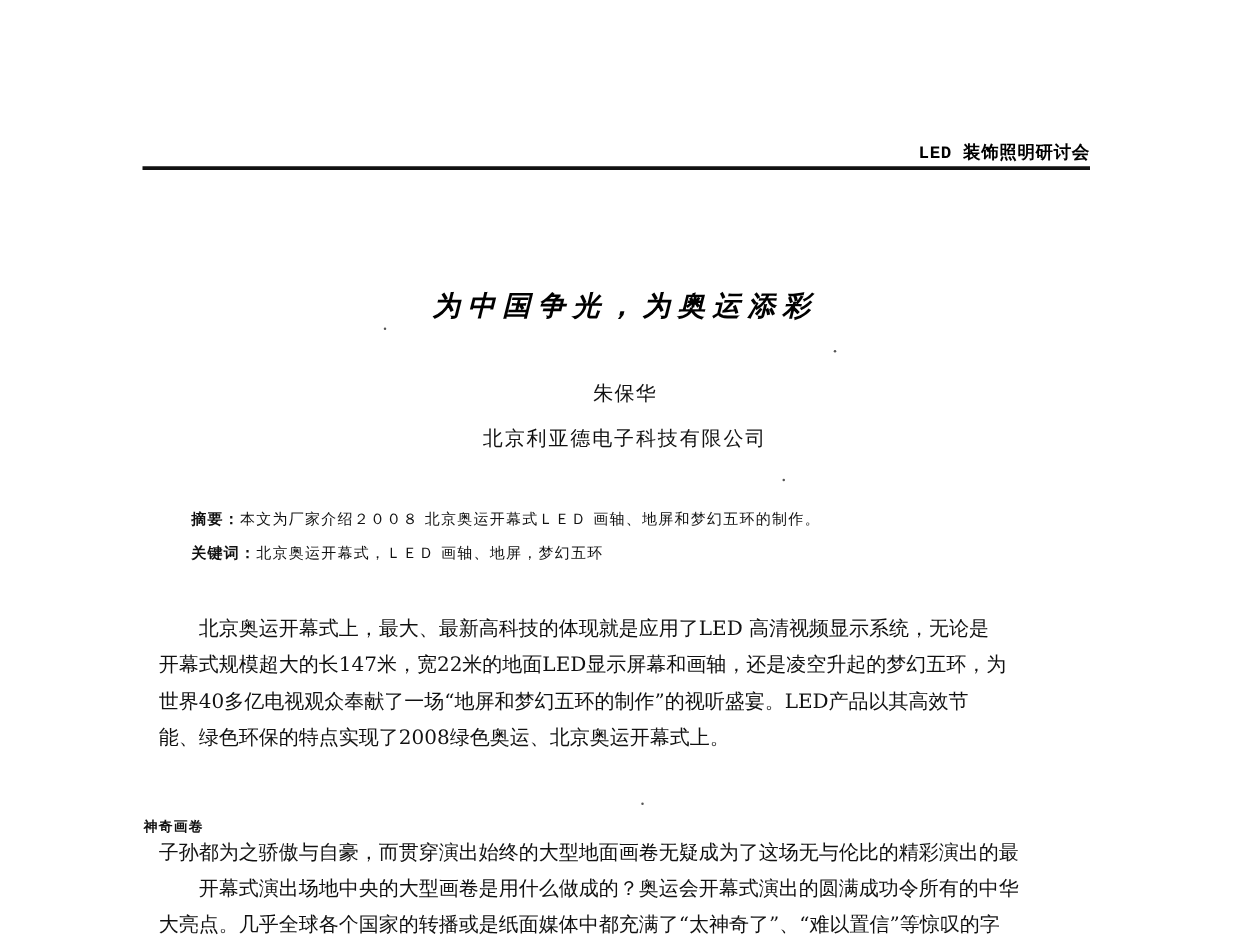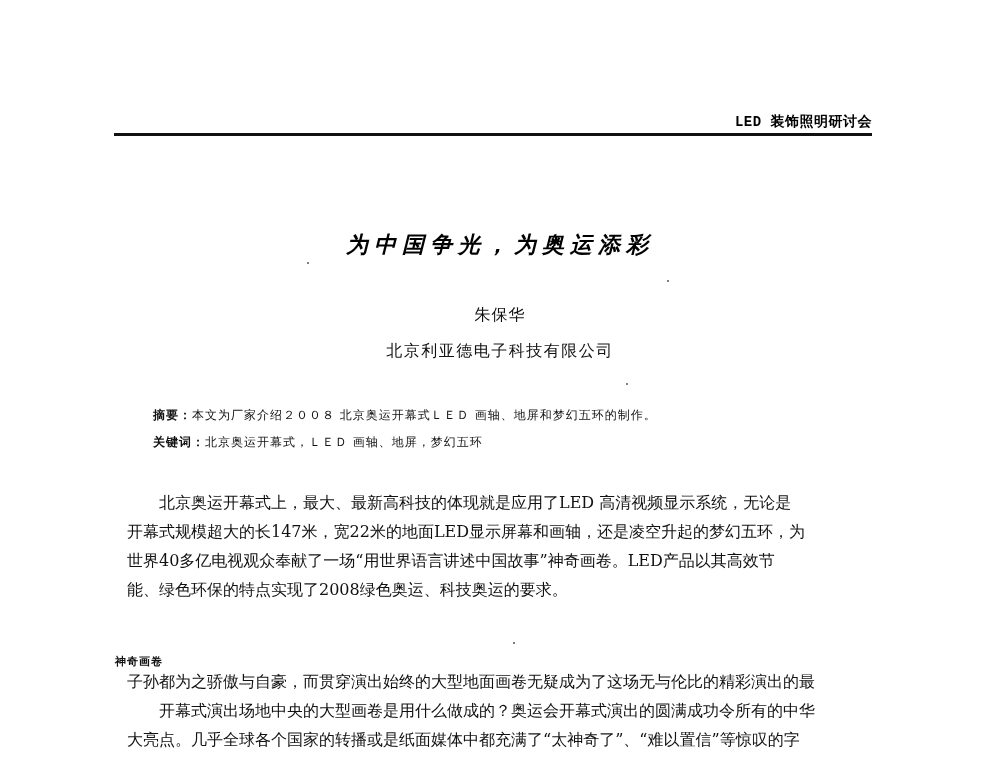--- a/index.html
+++ b/index.html
@@ -135,22 +135,22 @@
   <div class="abstract">
     <span class="label-bold">摘要：</span><span>本文为厂家介绍２００８ 北京奥运开幕式ＬＥＤ 画轴、地屏和梦幻五环的制作。</span>
   </div>
   <div class="keywords">
     <span class="label-bold">关键词：</span><span>北京奥运开幕式，ＬＥＤ 画轴、地屏，梦幻五环</span>
   </div>
 
   <div class="body-text para1" style="text-indent:0">
     <span class="line first">北京奥运开幕式上，最大、最新高科技的体现就是应用了LED 高清视频显示系统，无论是</span>
     <span class="line rest">开幕式规模超大的长147米，宽22米的地面LED显示屏幕和画轴，还是凌空升起的梦幻五环，为</span>
-    <span class="line rest">世界40多亿电视观众奉献了一场“用世界语言讲述中国故事”神奇画卷。LED产品以其高效节</span>
-    <span class="line rest">能、绿色环保的特点实现了2008绿色奥运、科技奥运的要求。</span>
+    <span class="line rest">世界40多亿电视观众奉献了一场“地屏和梦幻五环的制作”的视听盛宴。LED产品以其高效节</span>
+    <span class="line rest">能、绿色环保的特点实现了2008绿色奥运、北京奥运开幕式上。</span>
   </div>
 
   <div class="section-heading">神奇画卷</div>
 
   <div class="body-text para2" style="text-indent:0">
     <span class="line rest">子孙都为之骄傲与自豪，而贯穿演出始终的大型地面画卷无疑成为了这场无与伦比的精彩演出的最</span>
     <span class="line first">开幕式演出场地中央的大型画卷是用什么做成的？奥运会开幕式演出的圆满成功令所有的中华</span>
     <span class="line rest">大亮点。几乎全球各个国家的转播或是纸面媒体中都充满了“太神奇了”、“难以置信”等惊叹的字</span>
     <span class="line rest">眼，业内人都很好奇，这样出现的画卷究竟是用什么材料制作的呢？是布吗？是纸吗？抑或是一</span>
   </div>

